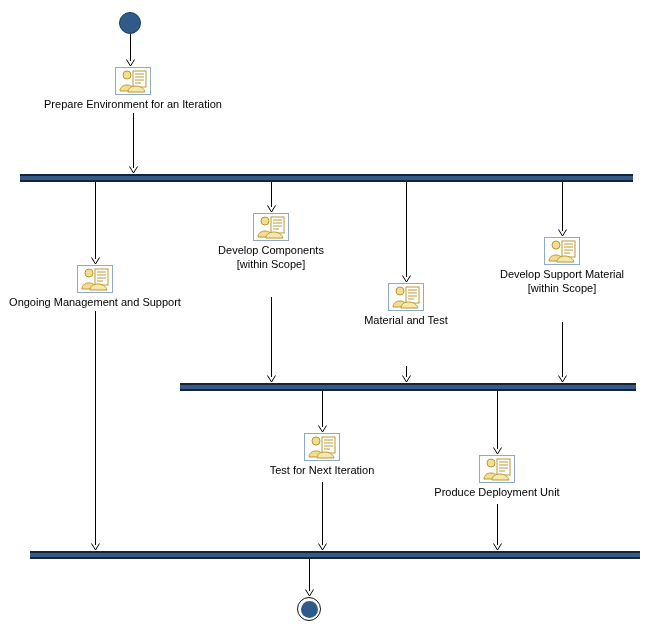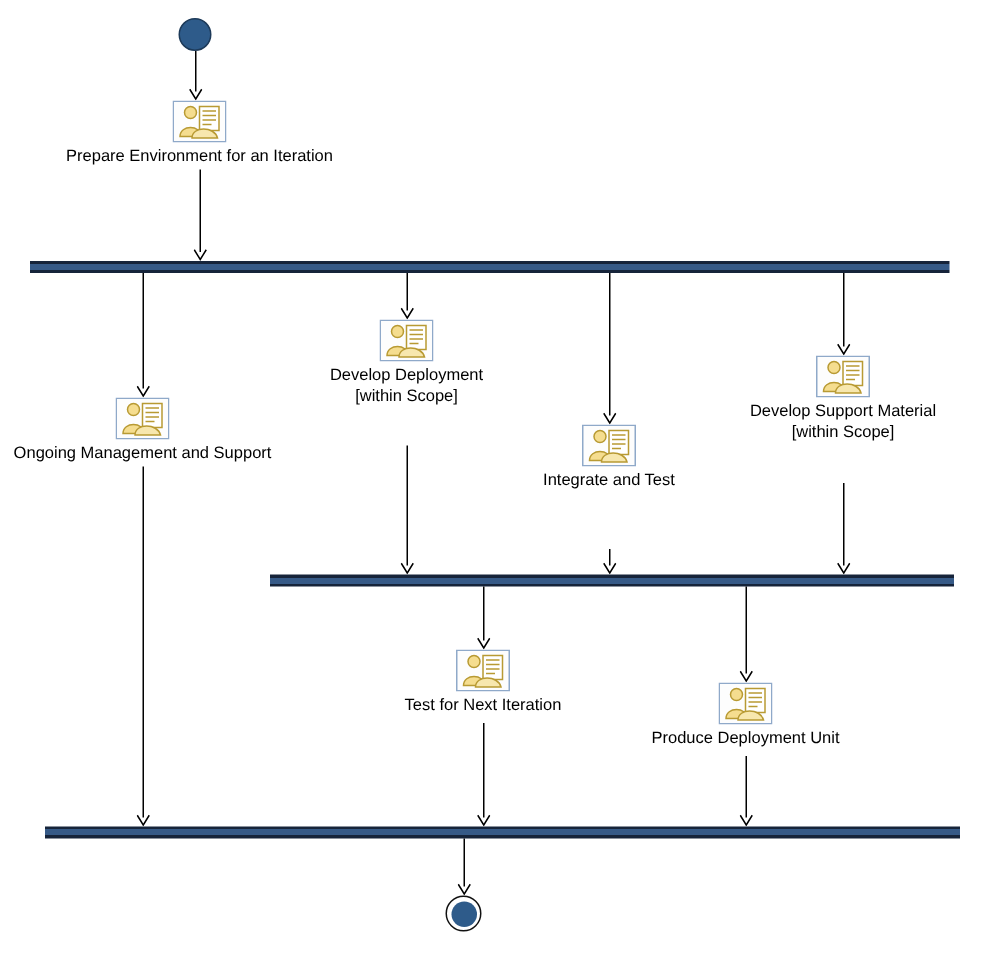--- a/index.html
+++ b/index.html
@@ -186,39 +186,39 @@
         <rect x="18" y="4" width="13" height="16" fill="#ffffff" stroke="#b89a33" stroke-width="1"></rect>
         <line x1="20" y1="7" x2="29" y2="7" stroke="#b89a33" stroke-width="1"></line>
         <line x1="20" y1="10" x2="29" y2="10" stroke="#b89a33" stroke-width="1"></line>
         <line x1="20" y1="13" x2="29" y2="13" stroke="#b89a33" stroke-width="1"></line>
         <line x1="20" y1="16" x2="26" y2="16" stroke="#b89a33" stroke-width="1"></line>
         <circle cx="12" cy="8" r="4" fill="#f5dd8f" stroke="#b89a33" stroke-width="1"></circle>
         <path d="M5 24 C5 16 19 16 19 24 Z" fill="#f5dd8f" stroke="#b89a33" stroke-width="1"></path>
         <path d="M13 25 C13 17 28 17 30 25 Z" fill="#f7e7ae" stroke="#b89a33" stroke-width="1"></path>
       </svg>
     </div>
-    <div class="task-label">Develop Deployment</div>
+    <div class="task-label">Develop Components</div>
     <div class="task-label" style="top:44px;">[within Scope]</div>
   </div>
 
   <div class="task" style="left:406px; top:283px;">
     <div class="task-icon">
       <svg width="36" height="28" viewBox="0 0 36 28">
         <rect x="0.5" y="0.5" width="35" height="27" fill="#fdfdfd" stroke="#8fa9c9" stroke-width="1"></rect>
         <rect x="18" y="4" width="13" height="16" fill="#ffffff" stroke="#b89a33" stroke-width="1"></rect>
         <line x1="20" y1="7" x2="29" y2="7" stroke="#b89a33" stroke-width="1"></line>
         <line x1="20" y1="10" x2="29" y2="10" stroke="#b89a33" stroke-width="1"></line>
         <line x1="20" y1="13" x2="29" y2="13" stroke="#b89a33" stroke-width="1"></line>
         <line x1="20" y1="16" x2="26" y2="16" stroke="#b89a33" stroke-width="1"></line>
         <circle cx="12" cy="8" r="4" fill="#f5dd8f" stroke="#b89a33" stroke-width="1"></circle>
         <path d="M5 24 C5 16 19 16 19 24 Z" fill="#f5dd8f" stroke="#b89a33" stroke-width="1"></path>
         <path d="M13 25 C13 17 28 17 30 25 Z" fill="#f7e7ae" stroke="#b89a33" stroke-width="1"></path>
       </svg>
     </div>
-    <div class="task-label">Integrate and Test</div>
+    <div class="task-label">Material and Test</div>
   </div>
 
   <div class="task" style="left:562px; top:237px;">
     <div class="task-icon">
       <svg width="36" height="28" viewBox="0 0 36 28">
         <rect x="0.5" y="0.5" width="35" height="27" fill="#fdfdfd" stroke="#8fa9c9" stroke-width="1"></rect>
         <rect x="18" y="4" width="13" height="16" fill="#ffffff" stroke="#b89a33" stroke-width="1"></rect>
         <line x1="20" y1="7" x2="29" y2="7" stroke="#b89a33" stroke-width="1"></line>
         <line x1="20" y1="10" x2="29" y2="10" stroke="#b89a33" stroke-width="1"></line>
         <line x1="20" y1="13" x2="29" y2="13" stroke="#b89a33" stroke-width="1"></line>

